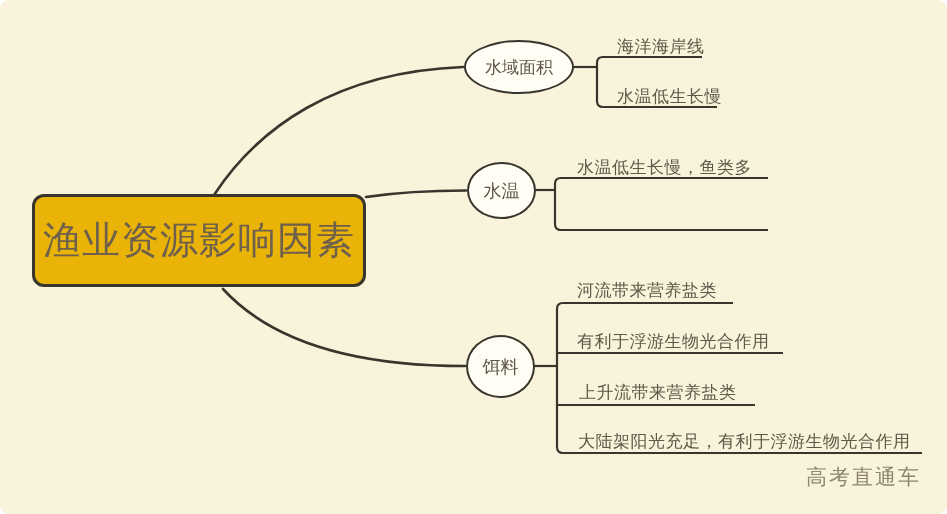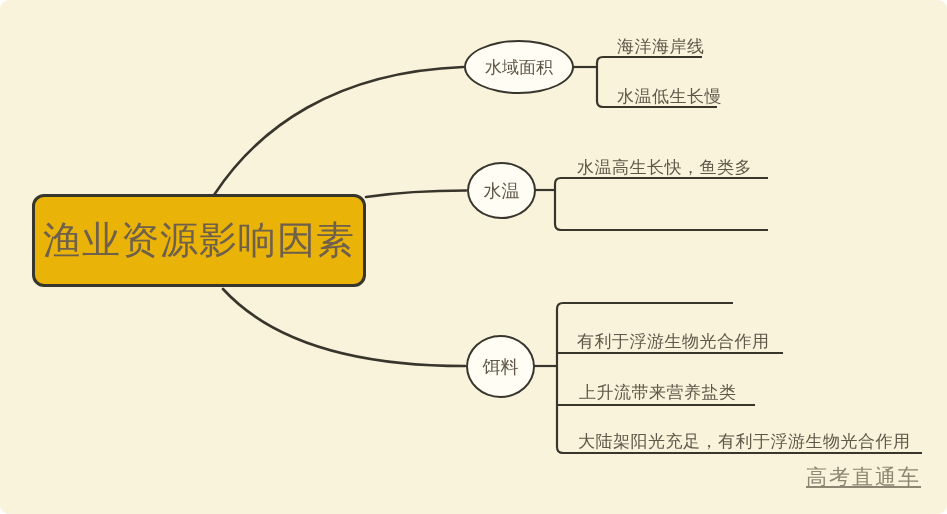--- a/index.html
+++ b/index.html
@@ -66,21 +66,20 @@
     white-space: nowrap;
     letter-spacing: 0.5px;
   }
   .watermark {
     position: absolute;
     left: 806px; top: 463px;
     font-size: 21px;
     letter-spacing: 2px;
     color: #8e8672;
     white-space: nowrap;
-    text-decoration: underline;
   }
 </style>
 </head>
 <body>
 
 <div class="canvas">
 
   <svg class="links" viewBox="0 0 947 514">
 
     <path d="M214,195 C258,128 335,72 463,67" fill="none" stroke="#38352d" stroke-width="2.6" stroke-linecap="round"></path>
@@ -109,21 +108,22 @@
   <div class="oval oval-2">
     <span class="oval-label">水温</span>
   </div>
   <div class="oval oval-3">
     <span class="oval-label">饵料</span>
   </div>
 
   <div class="child-label" style="left:617px; top:35px;">海洋海岸线</div>
   <div class="child-label" style="left:617px; top:85px;">水温低生长慢</div>
 
-  <div class="child-label" style="left:577px; top:156px;">水温高生长快，鱼类多</div>
+  <div class="child-label" style="left:577px; top:156px;">水温低生长慢，鱼类多</div>
 
+  <div class="child-label" style="left:577px; top:279px;">河流带来营养盐类</div>
   <div class="child-label" style="left:577px; top:330px;">有利于浮游生物光合作用</div>
   <div class="child-label" style="left:579px; top:381px;">上升流带来营养盐类</div>
   <div class="child-label" style="left:578px; top:430px;">大陆架阳光充足，有利于浮游生物光合作用</div>
 
   <div class="watermark">高考直通车</div>
 
 </div>
 
 </body></html>

